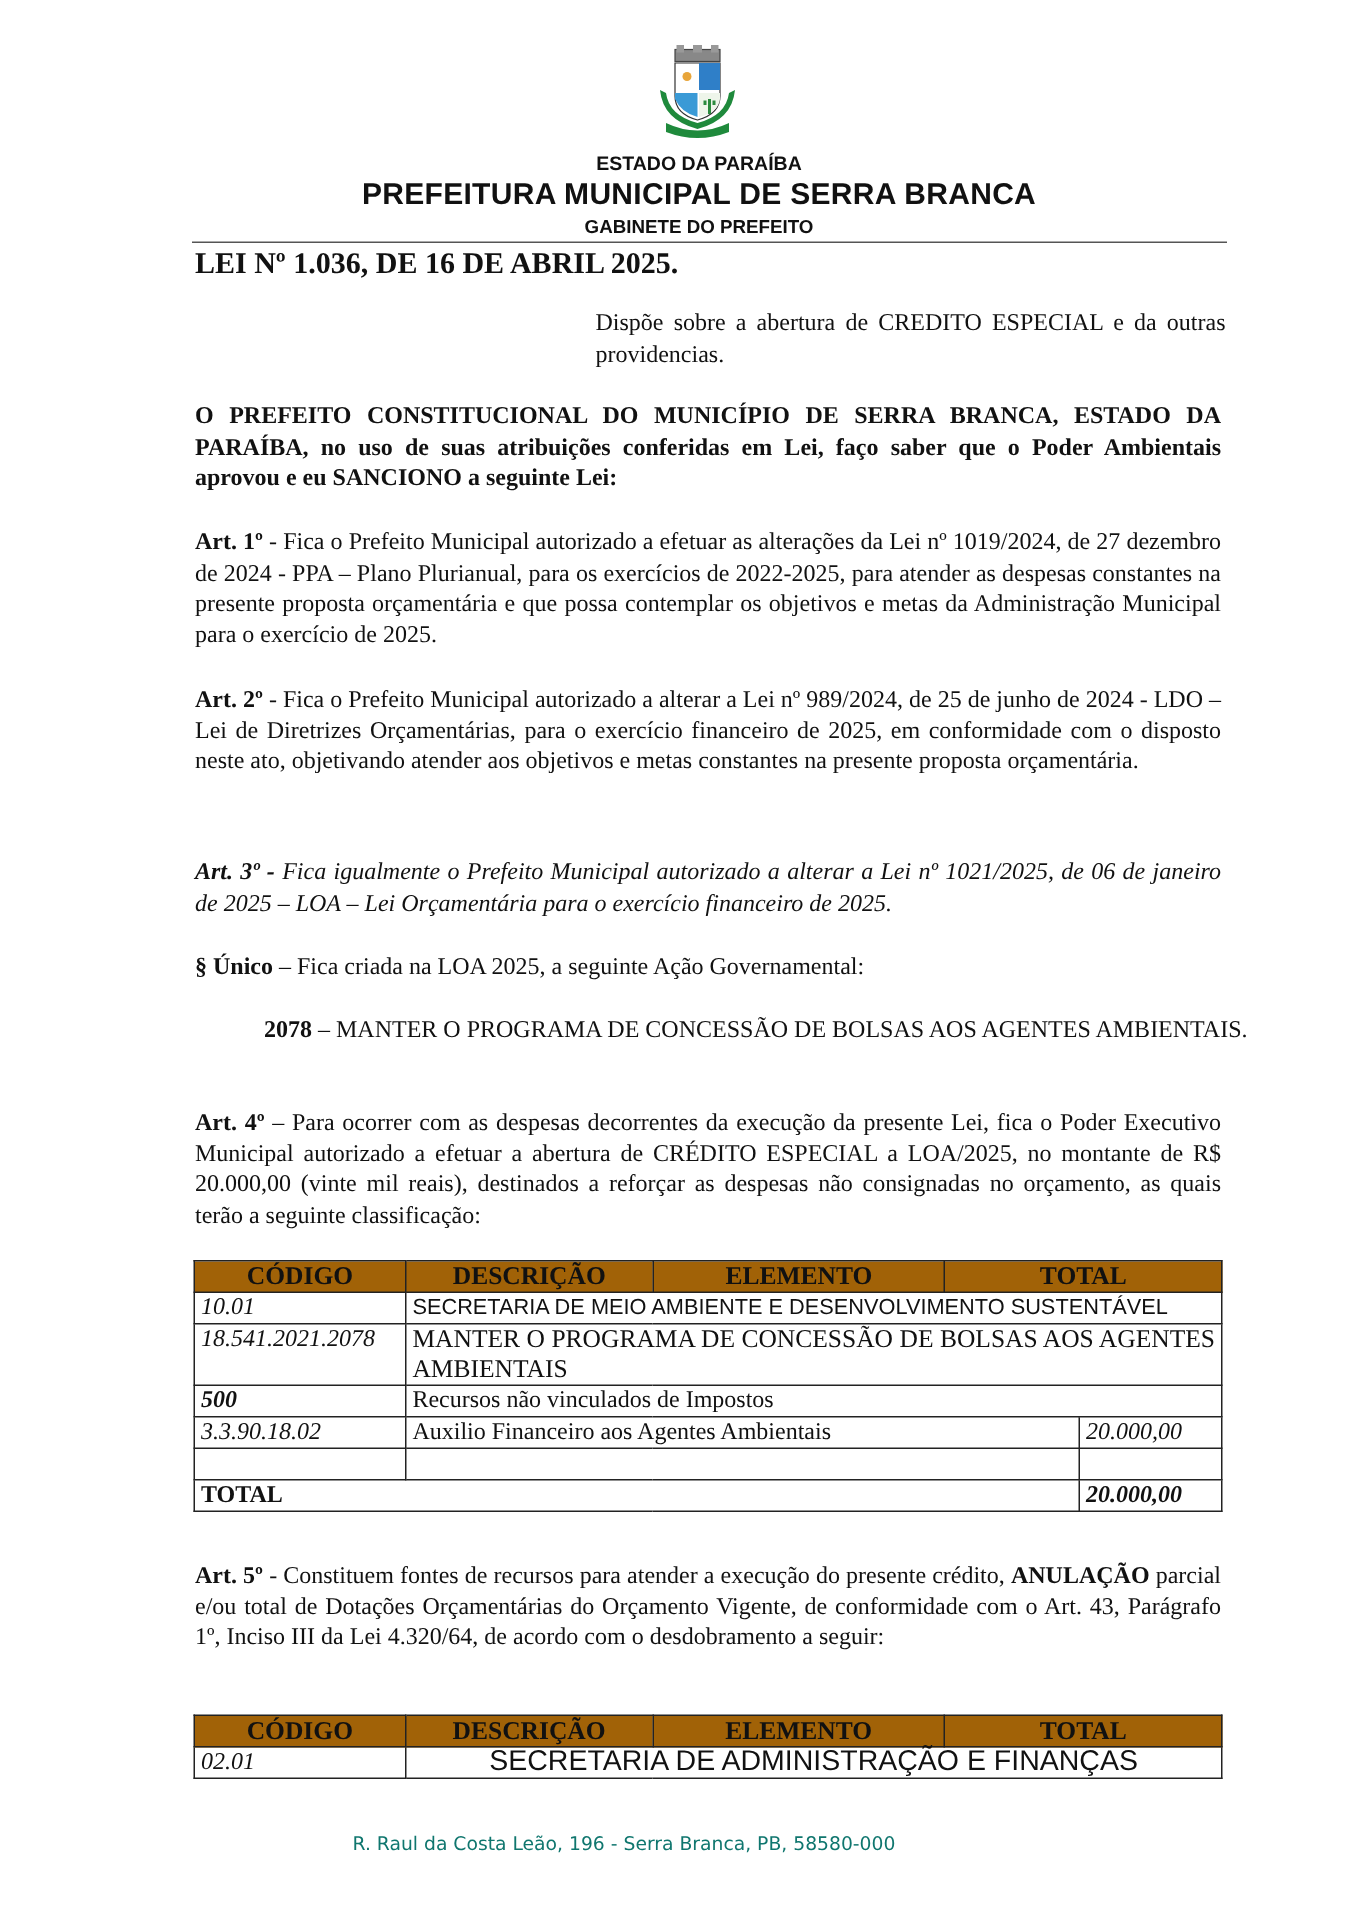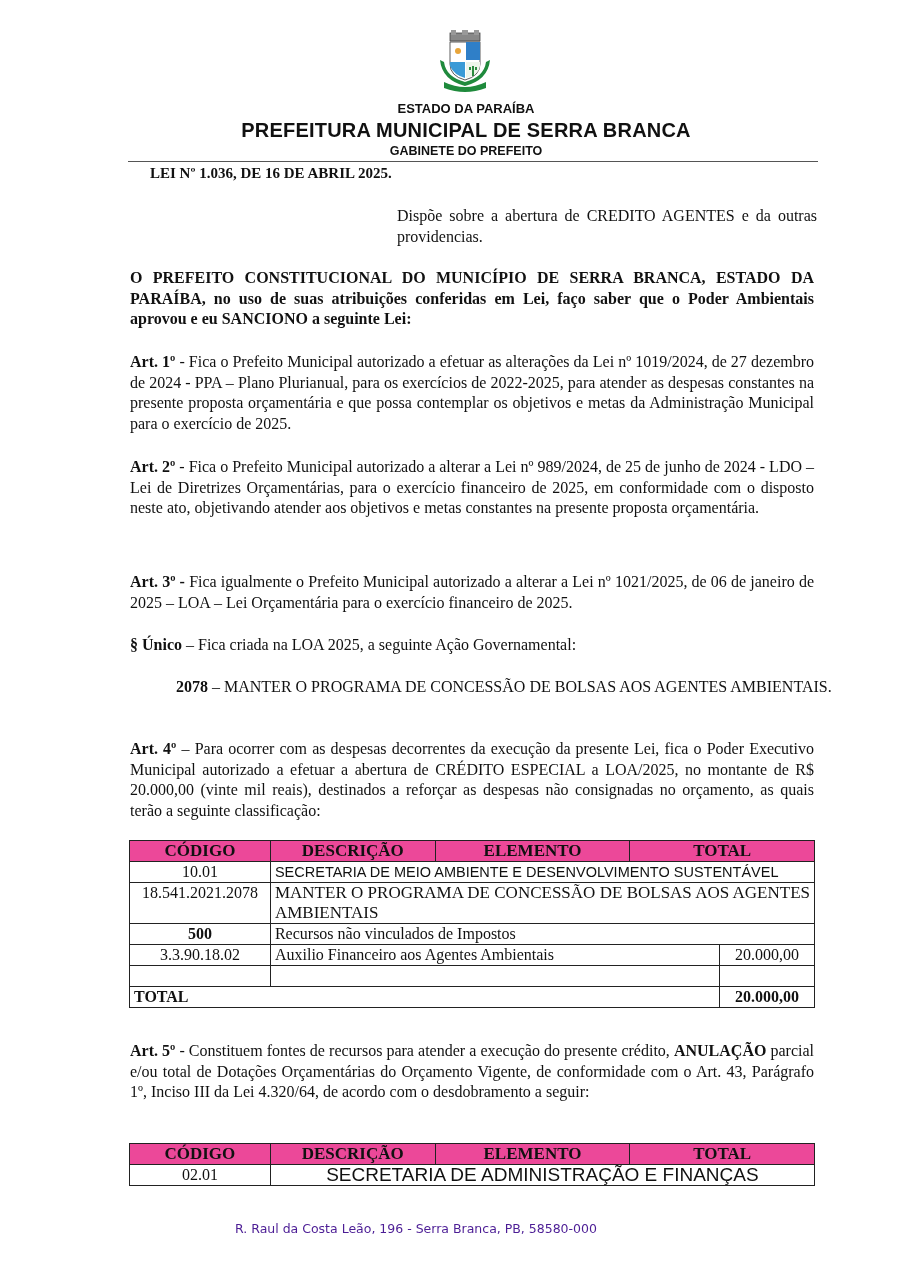--- a/index.html
+++ b/index.html
@@ -4,31 +4,31 @@
 <style>
   html,body{margin:0;padding:0;background:#fff;}
   body{width:900px;height:1274px;position:relative;font-family:"Liberation Serif",serif;color:#111;overflow:hidden;}
   .page{position:absolute;left:0;top:0;width:900px;height:1274px;}
   .crest{position:absolute;left:436px;top:30px;width:58px;height:66px;}
   .hdr{position:absolute;left:0;width:900px;text-align:center;font-family:"Liberation Sans",sans-serif;font-weight:bold;color:#111;padding-left:16px;}
   .h1{top:101px;font-size:13px;}
   .h2{top:119px;font-size:20px;letter-spacing:0.2px;}
   .h3{top:144px;font-size:12.5px;}
   .rule{position:absolute;left:128px;top:161px;width:690px;height:0;border-top:1px solid #555;}
-  .lei{position:absolute;left:130px;top:165px;font-size:15px;font-weight:bold;margin-left:20px;}
+  .lei{position:absolute;left:130px;top:165px;font-size:20px;font-weight:bold;}
   .ementa{position:absolute;left:397px;top:205px;width:420px;font-size:16px;line-height:21px;}
   .para{position:absolute;left:130px;width:684px;font-size:16px;line-height:20.5px;text-align:justify;}
   .b{font-weight:bold;}
   table{position:absolute;left:129px;border-collapse:collapse;font-size:16px;}
   td,th{border:1px solid #222;padding:0 4px;line-height:20px;}
-  th{background:#ec4899;font-weight:bold;font-size:17px;}
-  .r{text-align:center;}
+  th{background:#a16207;font-weight:bold;font-size:17px;}
+  .r{text-align:left;font-style:italic;}
   .sans{font-family:"Liberation Sans",sans-serif;font-size:14.5px;}
   .just{text-align:justify;text-align-last:left;}
-  .footer{position:absolute;left:0;width:832px;top:1221px;text-align:center;font-family:"DejaVu Sans",sans-serif;font-size:12.5px;color:#4c1d95;}
+  .footer{position:absolute;left:0;width:832px;top:1221px;text-align:center;font-family:"DejaVu Sans",sans-serif;font-size:12.5px;color:#0f766e;}
 </style>
 </head>
 <body>
 
 <div class="page">
 
   <svg class="crest" viewBox="0 0 58 66">
     <rect x="14" y="3" width="30" height="8" fill="#888" stroke="#444" stroke-width="0.8"></rect>
     <rect x="15" y="0" width="5" height="5" fill="#999"></rect>
       <rect x="26" y="0" width="6" height="5" fill="#999"></rect>
@@ -42,33 +42,33 @@
     <path d="M4 30 Q6 50 29 56 Q52 50 54 30 L50 32 Q48 47 29 52 Q10 47 8 32 Z" fill="#1f8a3c"></path>
     <path d="M8 52 Q29 62 50 52 L50 58 Q29 66 8 58 Z" fill="#1f8a3c"></path>
   </svg>
 
   <div class="hdr h1">ESTADO DA PARAÍBA</div>
   <div class="hdr h2">PREFEITURA MUNICIPAL DE SERRA BRANCA</div>
   <div class="hdr h3">GABINETE DO PREFEITO</div>
   <div class="rule"></div>
 
   <div class="lei">LEI Nº 1.036, DE 16 DE ABRIL 2025.</div>
-  <div class="ementa just">Dispõe sobre a abertura de CREDITO AGENTES e da outras providencias.</div>
+  <div class="ementa just">Dispõe sobre a abertura de CREDITO ESPECIAL e da outras providencias.</div>
 
   <div class="para b just" style="top:268px;">O PREFEITO CONSTITUCIONAL DO MUNICÍPIO DE SERRA BRANCA, ESTADO DA PARAÍBA, no uso de suas atribuições conferidas em Lei, faço saber que o Poder Ambientais aprovou e eu SANCIONO a seguinte Lei:</div>
 
   <div class="para just" style="top:352px;">
     <span class="b">Art. 1º</span><span> - Fica o Prefeito Municipal autorizado a efetuar as alterações da Lei nº 1019/2024, de 27 dezembro de 2024 - PPA – Plano Plurianual, para os exercícios de 2022-2025, para atender as despesas constantes na presente proposta orçamentária e que possa contemplar os objetivos e metas da Administração Municipal para o exercício de 2025.</span>
   </div>
 
   <div class="para just" style="top:457px;">
     <span class="b">Art. 2º</span><span> - Fica o Prefeito Municipal autorizado a alterar a Lei nº 989/2024, de 25 de junho de 2024 - LDO – Lei de Diretrizes Orçamentárias, para o exercício financeiro de 2025, em conformidade com o disposto neste ato, objetivando atender aos objetivos e metas constantes na presente proposta orçamentária.</span>
   </div>
 
-  <div class="para just" style="top:572px;">
+  <div class="para just" style="top:572px;font-style:italic;">
     <span class="b">Art. 3º -</span><span> Fica igualmente o Prefeito Municipal autorizado a alterar a Lei nº 1021/2025, de 06 de janeiro de 2025 – LOA – Lei Orçamentária para o exercício financeiro de 2025.</span>
   </div>
 
   <div class="para" style="top:635px;">
     <span class="b">§ Único</span><span> – Fica criada na LOA 2025, a seguinte Ação Governamental:</span>
   </div>
 
   <div class="para just" style="top:677px;margin-left:46px;">
     <span class="b">2078</span><span> – MANTER O PROGRAMA DE CONCESSÃO DE BOLSAS AOS AGENTES AMBIENTAIS.</span>
   </div>

